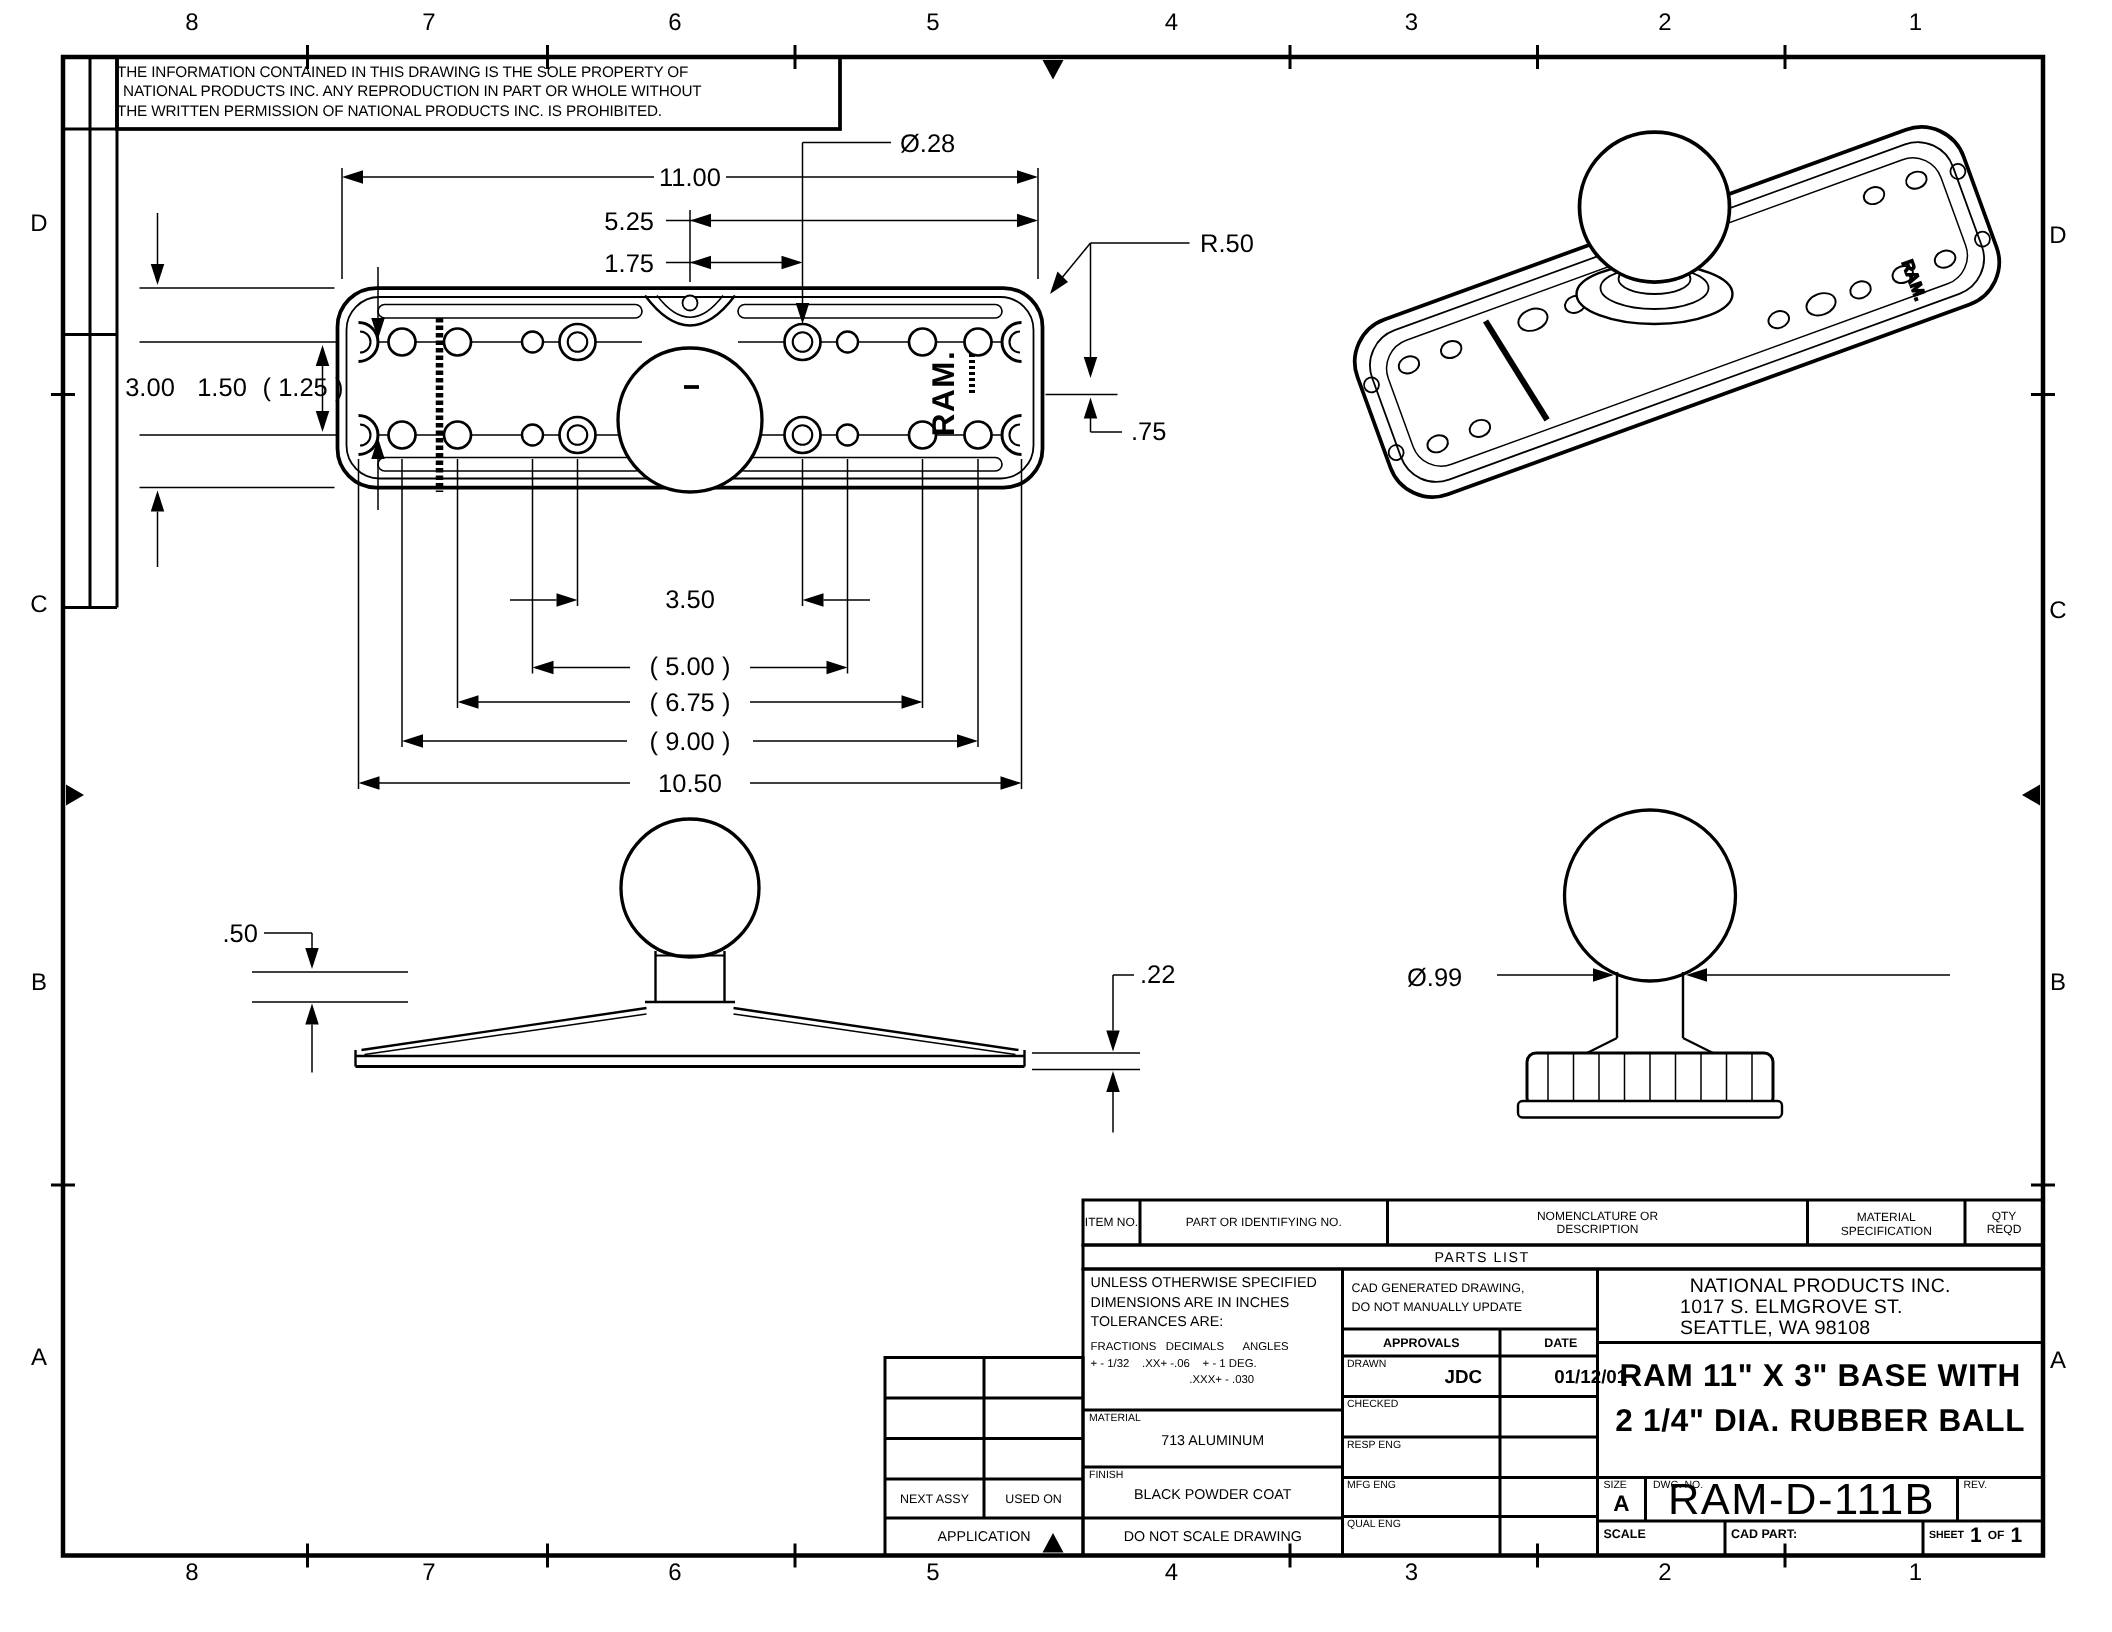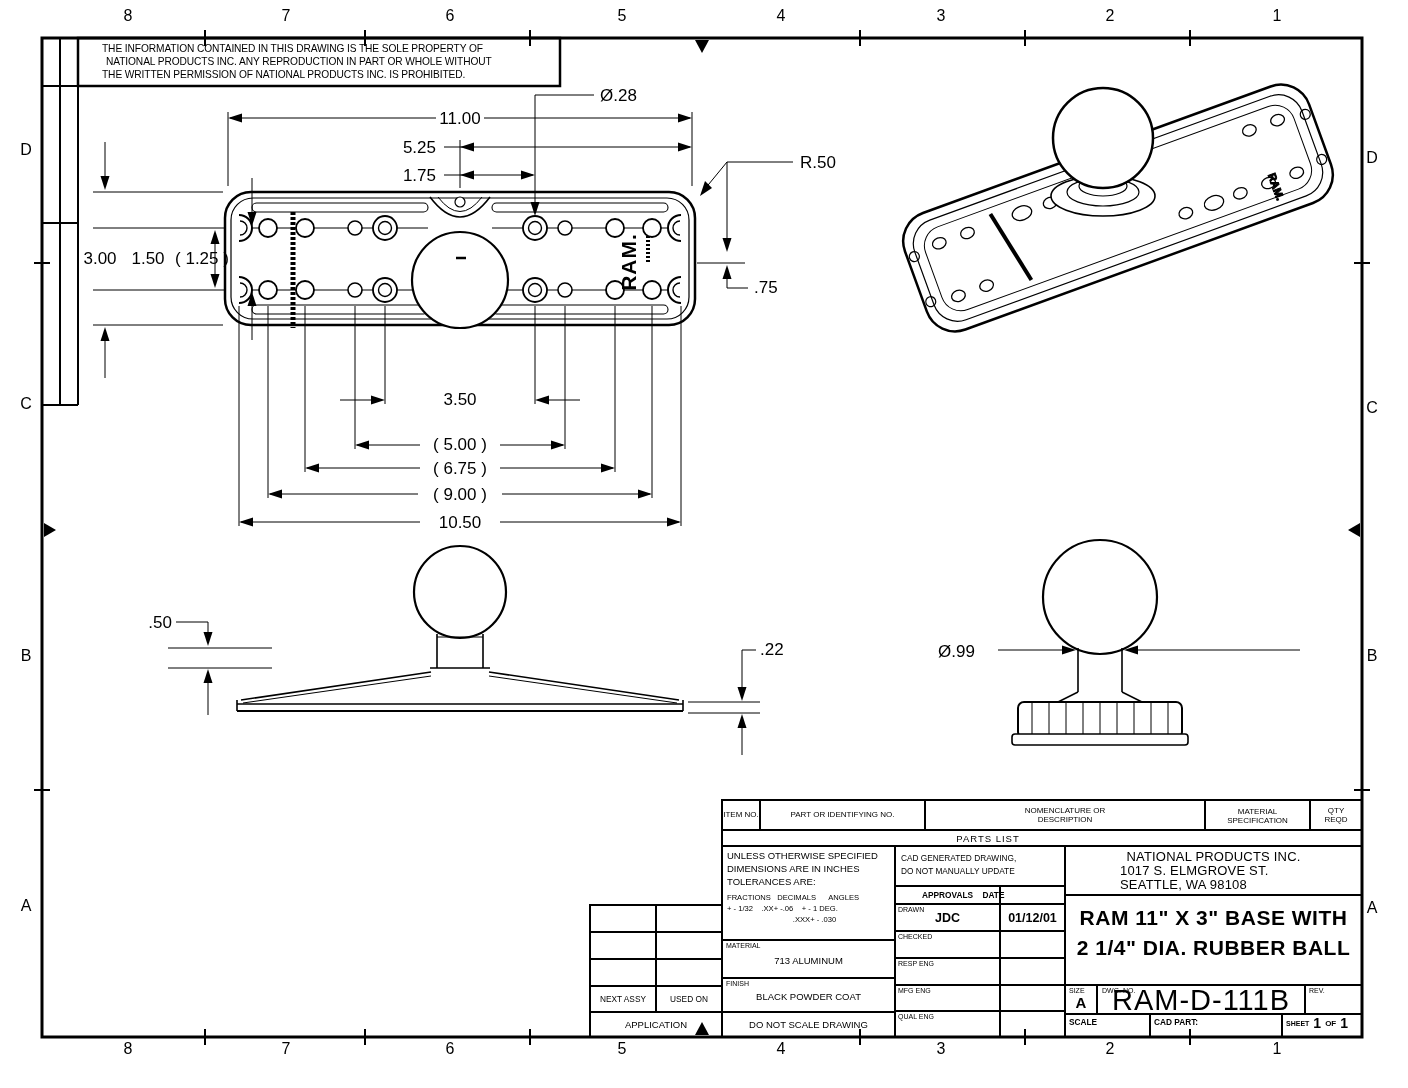--- a/index.html
+++ b/index.html
@@ -13,21 +13,21 @@
   .c{display:flex;align-items:center;justify-content:center;text-align:center;}
   .notice{font-size:10.2px;line-height:1.28;letter-spacing:-0.1px;white-space:nowrap;}
   .h8{font-size:8px;line-height:1.15;}
   .lbl{position:absolute;font-size:7px;}
   .t9{font-size:9.5px;}
   .t8{font-size:8.3px;}
   .t75{font-size:7.6px;}
   .big{font-size:21px;font-weight:bold;letter-spacing:0.5px;}
   .dwg{font-size:29px;font-weight:normal;letter-spacing:1px;}
   .co{font-size:13px;letter-spacing:0.2px;}
-  .sig{font-size:12.5px;font-weight:bold;}
+  .sig{font-size:12.5px;font-weight:bold;margin-left:28px;}
   .sheetline span{display:inline-block;}
 </style>
 </head>
 <body>
 
 <svg width="1408" height="1088" viewBox="0 0 1408 1088">
 
   <g stroke="#000" fill="none">
     <rect x="42" y="38" width="1320" height="999" stroke-width="3"></rect>
 
@@ -393,21 +393,21 @@
 <div class="zl" style="left:1277px;top:1049px">1</div>
 <div class="zl" style="left:26px;top:150px">D</div>
 <div class="zl" style="left:26px;top:404px">C</div>
 <div class="zl" style="left:26px;top:656px">B</div>
 <div class="zl" style="left:26px;top:906px">A</div>
 <div class="zl" style="left:1372px;top:158px">D</div>
 <div class="zl" style="left:1372px;top:408px">C</div>
 <div class="zl" style="left:1372px;top:656px">B</div>
 <div class="zl" style="left:1372px;top:908px">A</div>
 
-<div class="abs" style="left:102px;top:42px">
+<div class="abs" style="left:78px;top:42px">
   <div class="notice">THE INFORMATION CONTAINED IN THIS DRAWING IS THE SOLE PROPERTY OF</div>
   <div class="notice" style="padding-left:4px">NATIONAL PRODUCTS INC.  ANY REPRODUCTION IN PART OR WHOLE WITHOUT</div>
   <div class="notice">THE WRITTEN PERMISSION OF NATIONAL PRODUCTS INC. IS PROHIBITED.</div>
 </div>
 
 <div class="abs c h8" style="left:722px;top:800px;width:38px;height:30px">ITEM NO.</div>
 <div class="abs c h8" style="left:760px;top:800px;width:165px;height:30px;padding:0 30px;box-sizing:border-box">PART OR IDENTIFYING NO.</div>
 <div class="abs c h8" style="left:925px;top:800px;width:280px;height:30px;padding:0 85px;box-sizing:border-box">NOMENCLATURE OR DESCRIPTION</div>
 <div class="abs c h8" style="left:1205px;top:800px;width:105px;height:30px;padding:16px 18px;box-sizing:border-box">MATERIAL SPECIFICATION</div>
 <div class="abs c h8" style="left:1310px;top:800px;width:52px;height:30px;padding:0 10px;box-sizing:border-box">QTY REQD</div>
@@ -422,21 +422,21 @@
 
 <div class="lbl" style="left:726px;top:942px">MATERIAL</div>
 <div class="abs c t9" style="left:722px;top:944px;width:173px;height:32px">713 ALUMINUM</div>
 <div class="lbl" style="left:726px;top:980px">FINISH</div>
 <div class="abs c t9" style="left:722px;top:982px;width:173px;height:28px">BLACK POWDER COAT</div>
 <div class="abs c t9" style="left:722px;top:1012px;width:173px;height:25px">DO NOT SCALE DRAWING</div>
 
 <div class="abs t8" style="left:901px;top:853px">CAD GENERATED DRAWING,</div>
 <div class="abs t8" style="left:901px;top:866px">DO NOT MANUALLY UPDATE</div>
 <div class="abs c t8" style="left:895px;top:886px;width:105px;height:18px;font-weight:bold">APPROVALS</div>
-<div class="abs c t8" style="left:953px;top:886px;width:81px;height:18px;font-weight:bold">DATE</div>
+<div class="abs c t8" style="left:1000px;top:886px;width:81px;height:18px;font-weight:bold">DATE</div>
 
 <div class="lbl" style="left:898px;top:906px">DRAWN</div>
 <div class="abs c sig" style="left:895px;top:906px;width:105px;height:24px">JDC</div>
 <div class="abs c sig" style="left:1000px;top:906px;width:65px;height:24px">01/12/01</div>
 <div class="lbl" style="left:898px;top:933px">CHECKED</div>
 <div class="lbl" style="left:898px;top:960px">RESP ENG</div>
 <div class="lbl" style="left:898px;top:987px">MFG ENG</div>
 <div class="lbl" style="left:898px;top:1013px">QUAL ENG</div>
 
 <div class="abs c co" style="left:1065px;top:849px;width:297px">NATIONAL PRODUCTS INC.</div>

